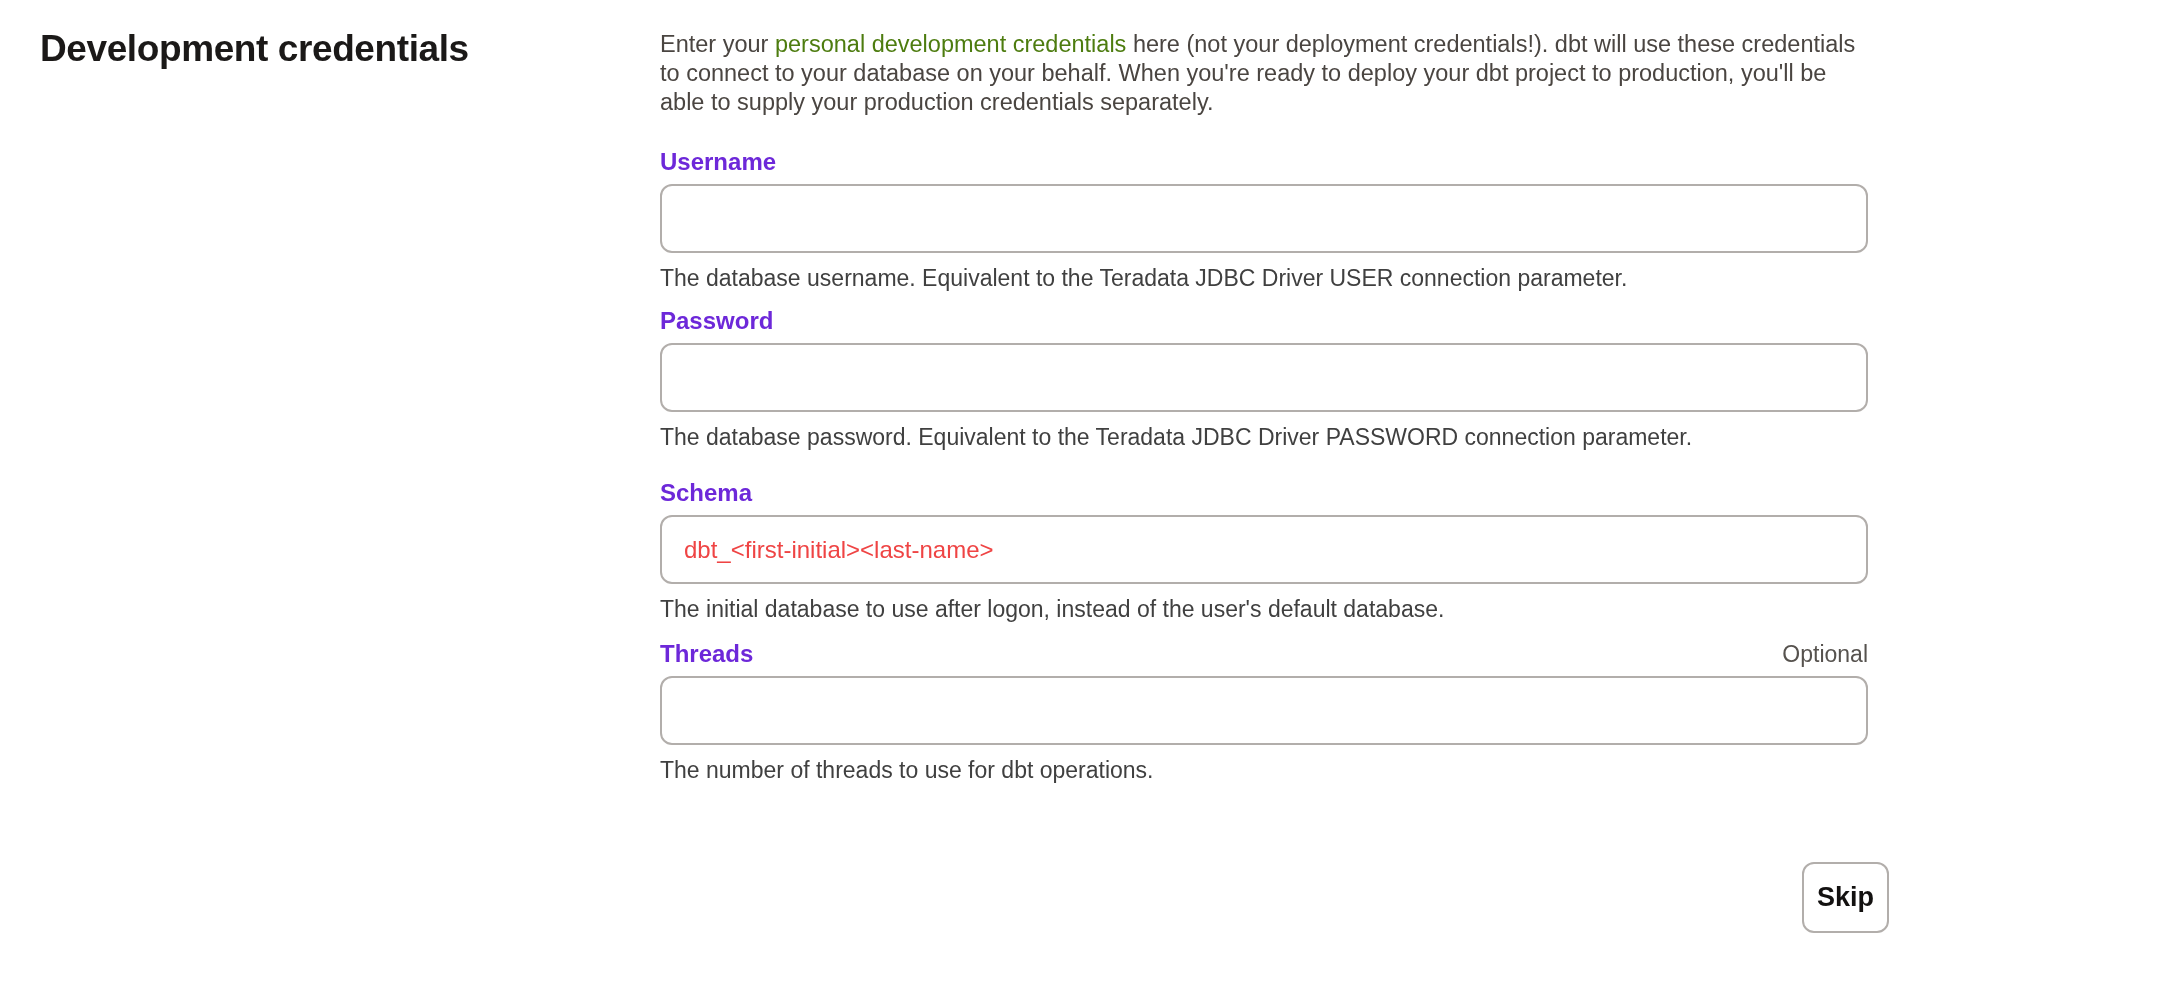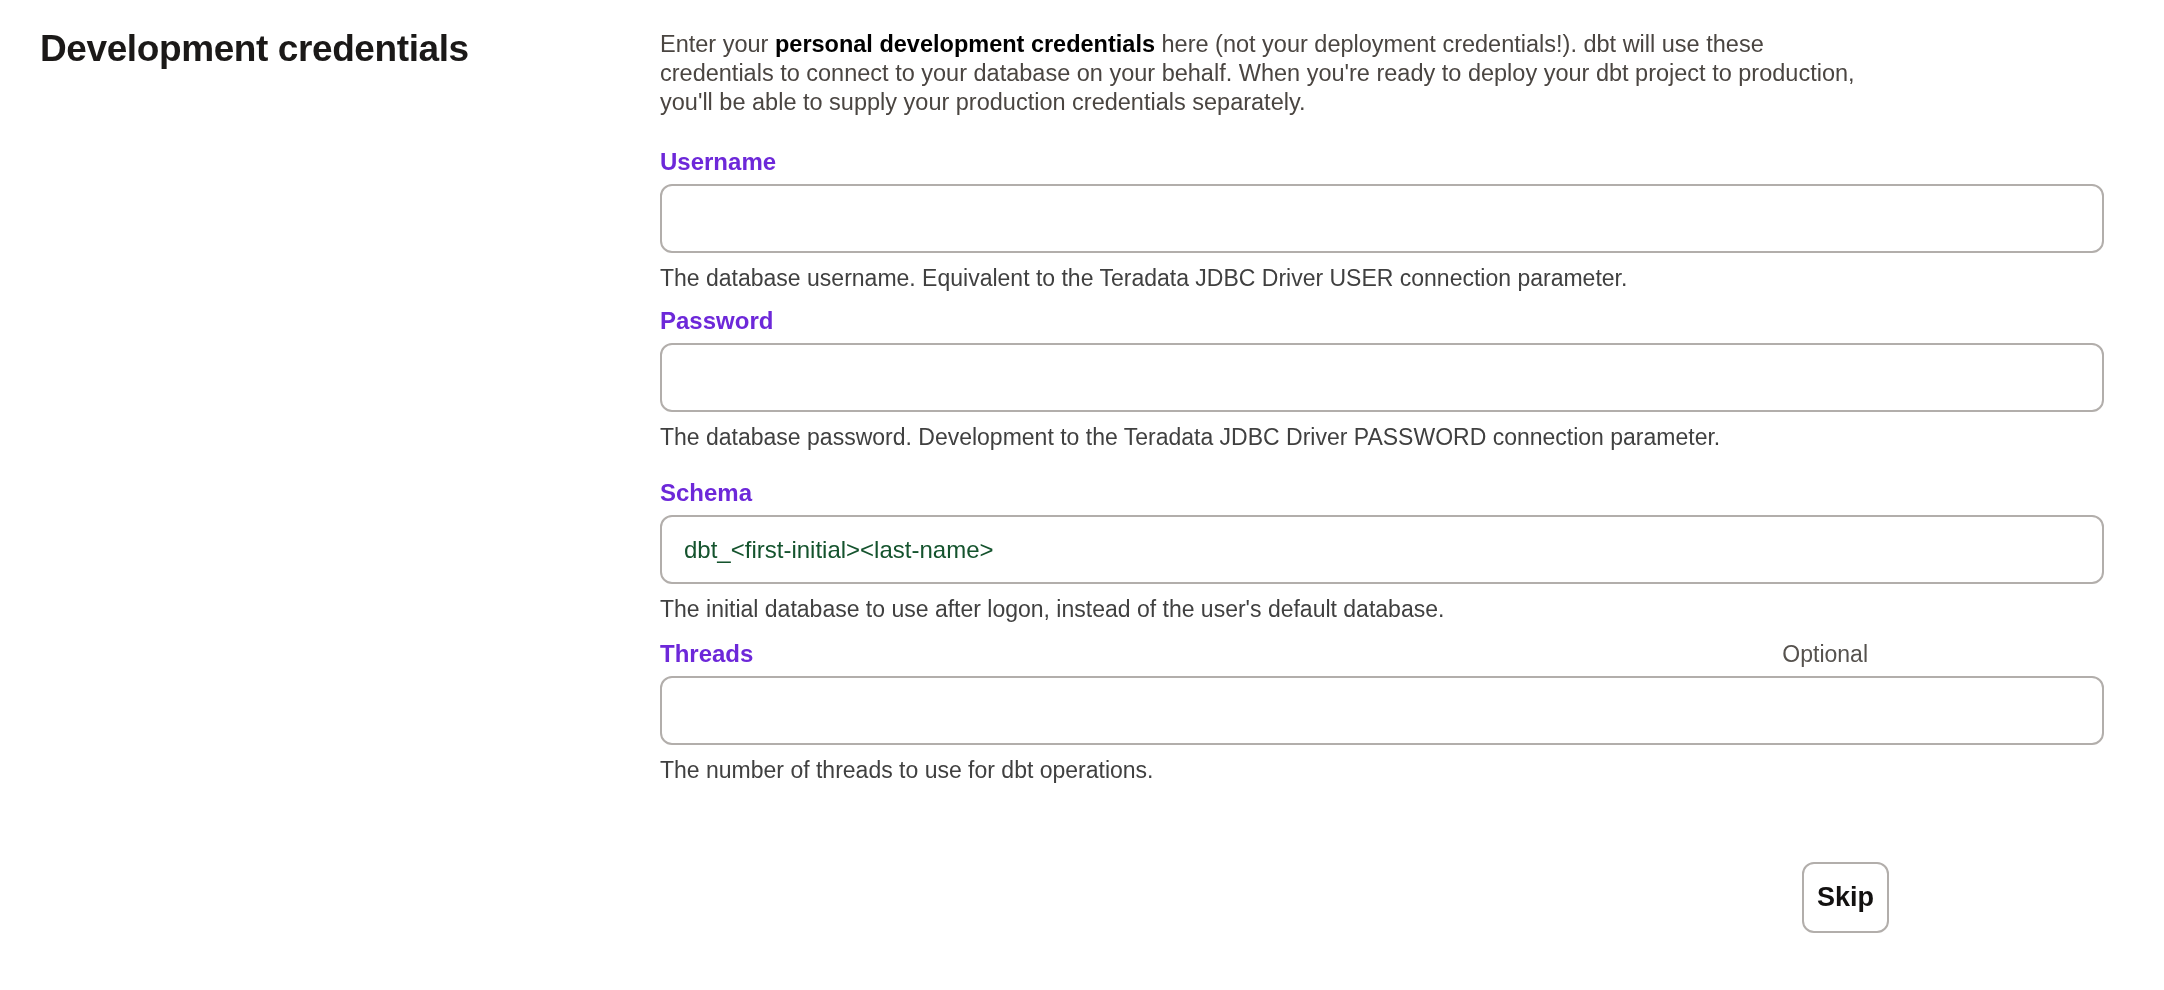--- a/index.html
+++ b/index.html
@@ -24,21 +24,21 @@
     width: 1208px; height: 990px;
   }
   .intro {
     position: absolute;
     left: 0; top: 30px;
     width: 1208px;
     font-size: 23.5px;
     line-height: 29px;
     color: #4a4541;
   }
-  .intro b { font-weight: 700; color: #000000; }
+  .intro b { font-weight: 400; color: #4d7c0f; }
   .field-group { position: absolute; left: 0; width: 1208px; }
   .fg-username { top: 148px; }
   .fg-password { top: 307px; }
   .fg-schema   { top: 479px; }
   .fg-threads  { top: 640px; }
   .field-label-row {
     position: relative;
     height: 28px;
     margin-bottom: 8px;
   }
@@ -51,29 +51,29 @@
   .optional-tag {
     position: absolute;
     right: 0; top: 0;
     font-size: 23px;
     font-weight: 400;
     color: #56524e;
     line-height: 28px;
   }
   .text-input {
     display: block;
-    width: 1444px;
+    width: 1208px;
     height: 69px;
     border: 2px solid #b2aeab;
     border-radius: 12px;
     background: #ffffff;
     padding: 0 22px;
     font-family: "Liberation Sans", "DejaVu Sans", sans-serif;
     font-size: 24px;
-    color: #14532d;
+    color: #ef4444;
     outline: none;
   }
   .field-help {
     margin-top: 12px;
     font-size: 23px;
     line-height: 26px;
     color: #404040;
   }
   .footer-actions {
     position: absolute;
@@ -122,21 +122,21 @@
     </div>
     <input type="text" class="text-input" value="" style="">
     <div class="field-help">The database username. Equivalent to the Teradata JDBC Driver USER connection parameter.</div>
   </div>
 
   <div class="field-group fg-password">
     <div class="field-label-row">
       <span class="field-label">Password</span>
     </div>
     <input type="password" class="text-input" value="" style="">
-    <div class="field-help">The database password. Development to the Teradata JDBC Driver PASSWORD connection parameter.</div>
+    <div class="field-help">The database password. Equivalent to the Teradata JDBC Driver PASSWORD connection parameter.</div>
   </div>
 
   <div class="field-group fg-schema">
     <div class="field-label-row">
       <span class="field-label">Schema</span>
     </div>
     <input type="text" class="text-input" value="dbt_&lt;first-initial&gt;&lt;last-name&gt;" style="">
     <div class="field-help">The initial database to use after logon, instead of the user's default database.</div>
   </div>
 

